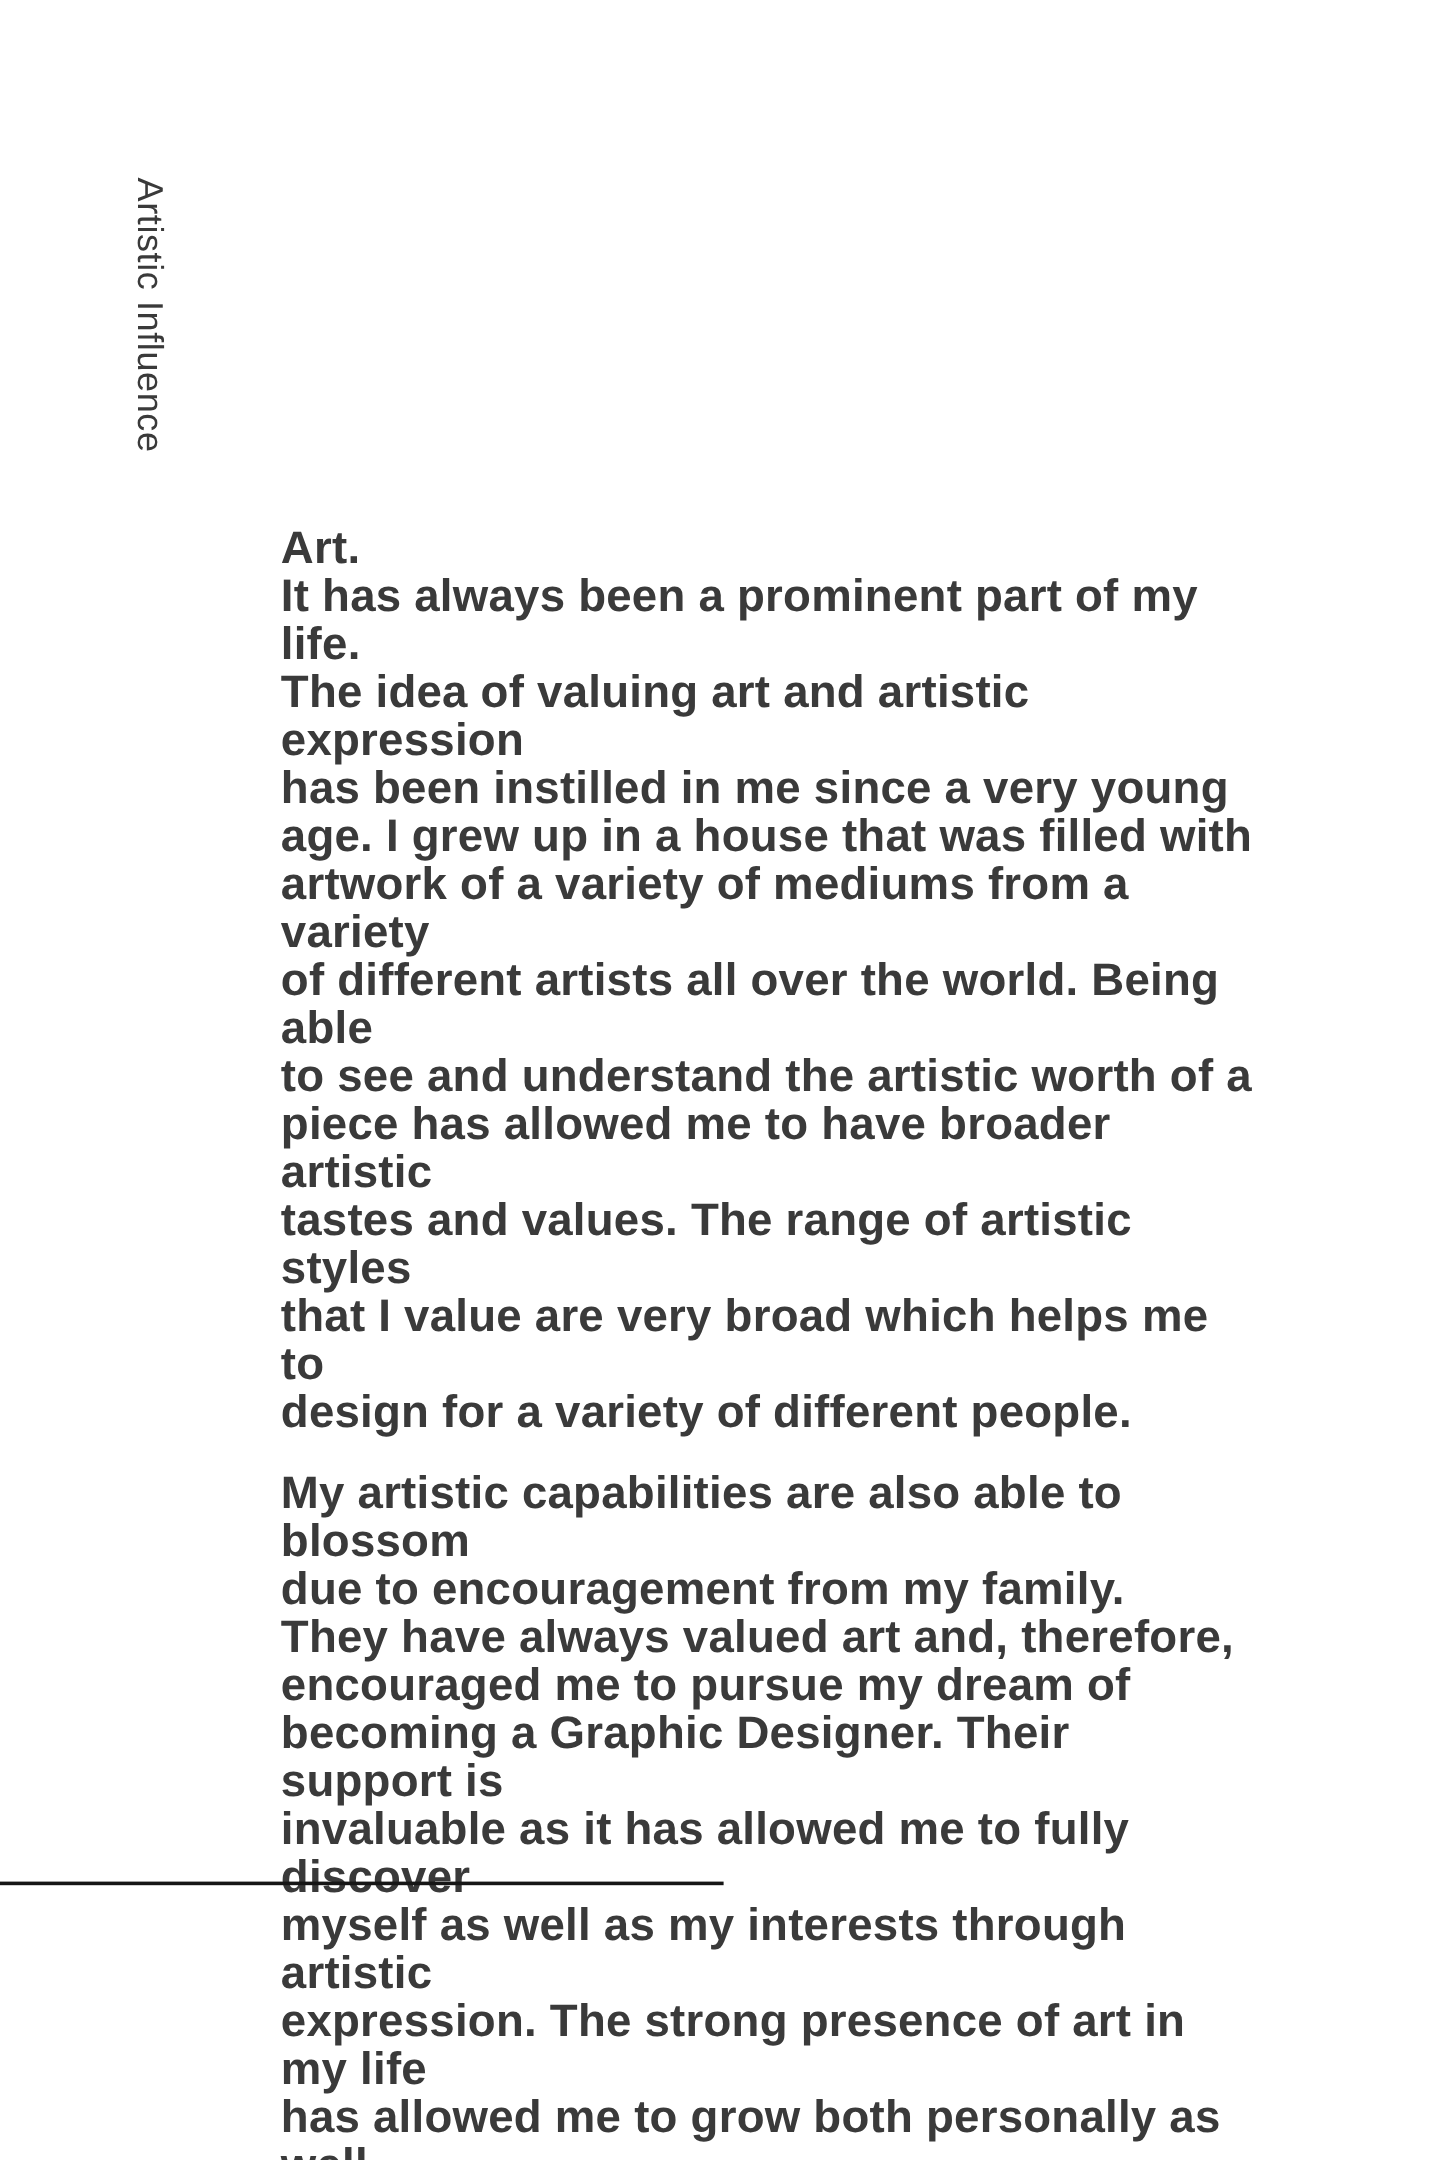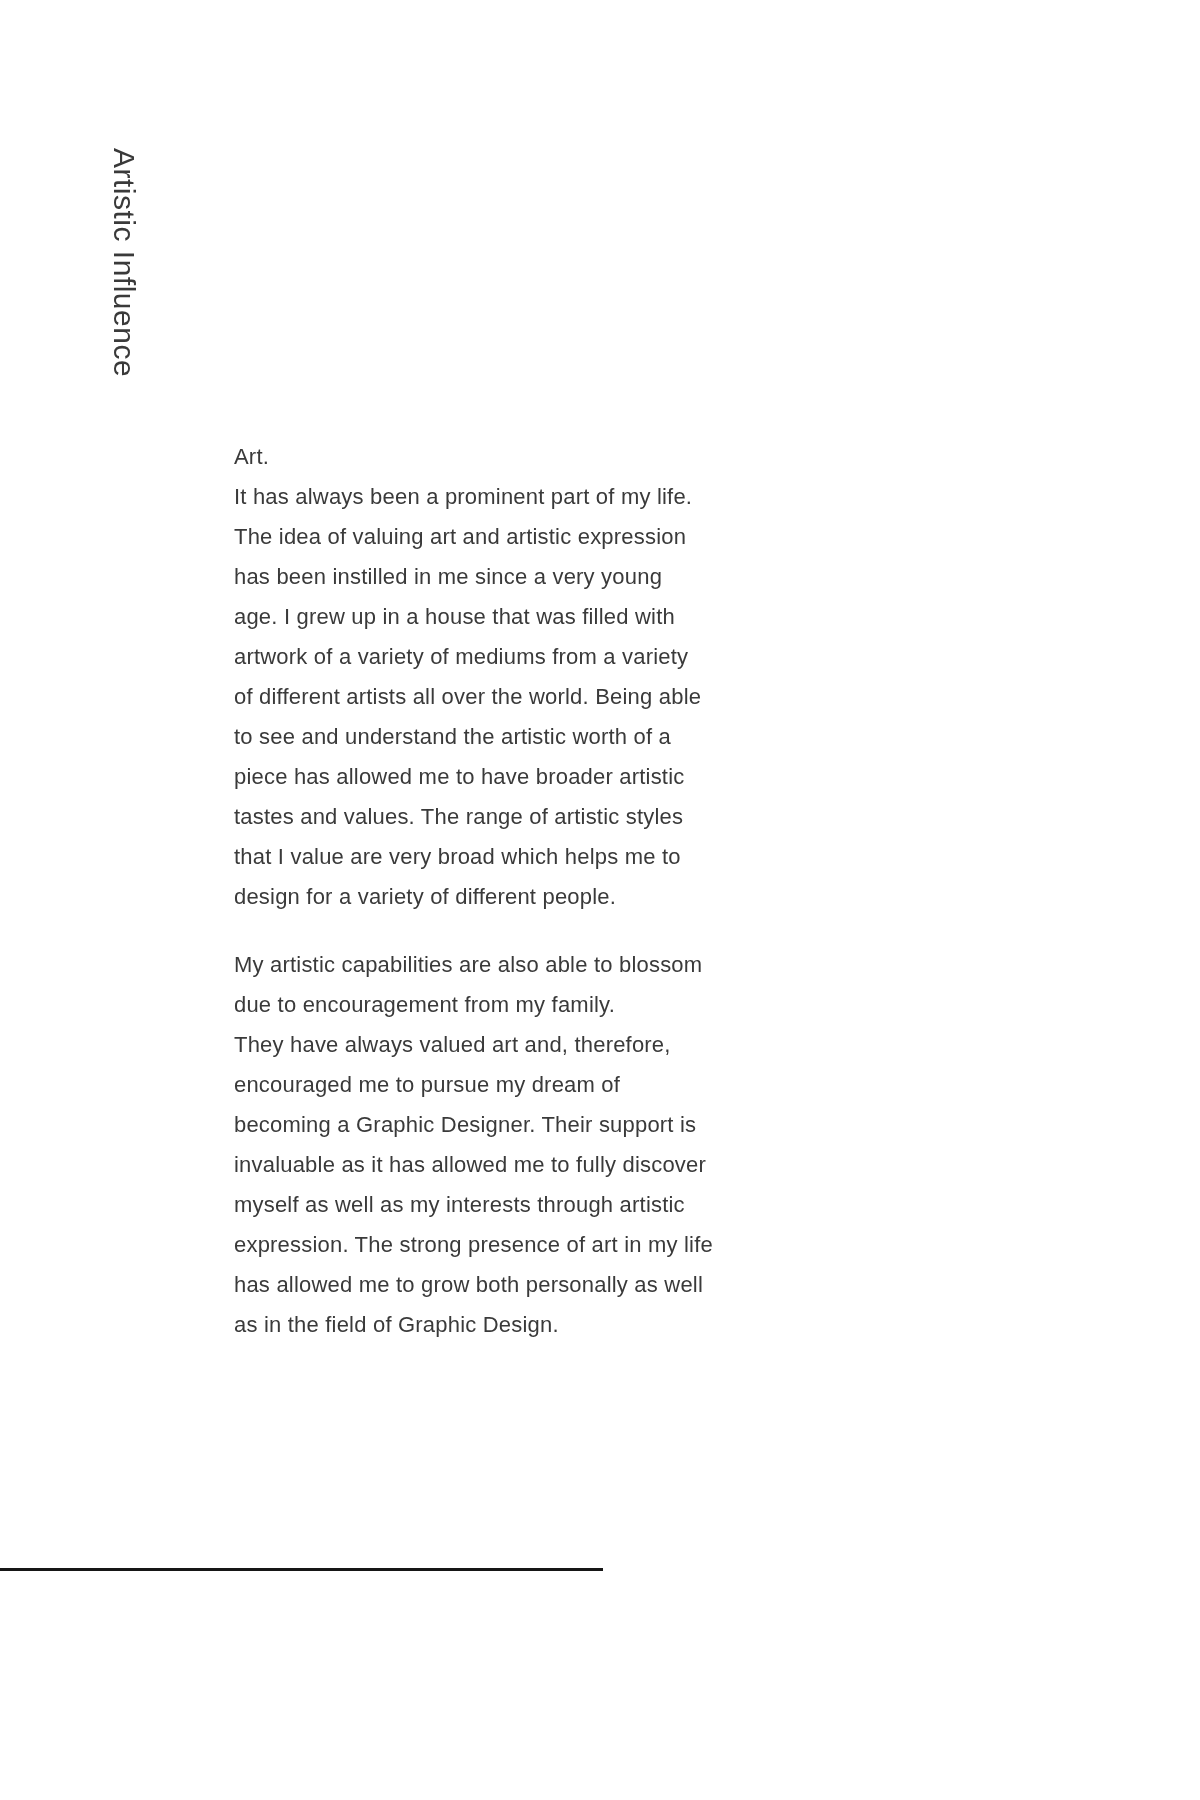--- a/index.html
+++ b/index.html
@@ -29,22 +29,22 @@
     white-space: nowrap;
   }
   .article {
     position: absolute;
     left: 234px;
     top: 437px;
     width: 810px;
   }
   .para {
     margin: 0;
-    font-size: 22px;
-    font-weight: 400;
+    font-size: 38px;
+    font-weight: 700;
     line-height: 40px;
     letter-spacing: 0.2px;
     color: #3a3a3a;
     white-space: pre-line;
   }
   .para + .para {
     margin-top: 28px;
   }
   .footer-rule {
     position: absolute;

